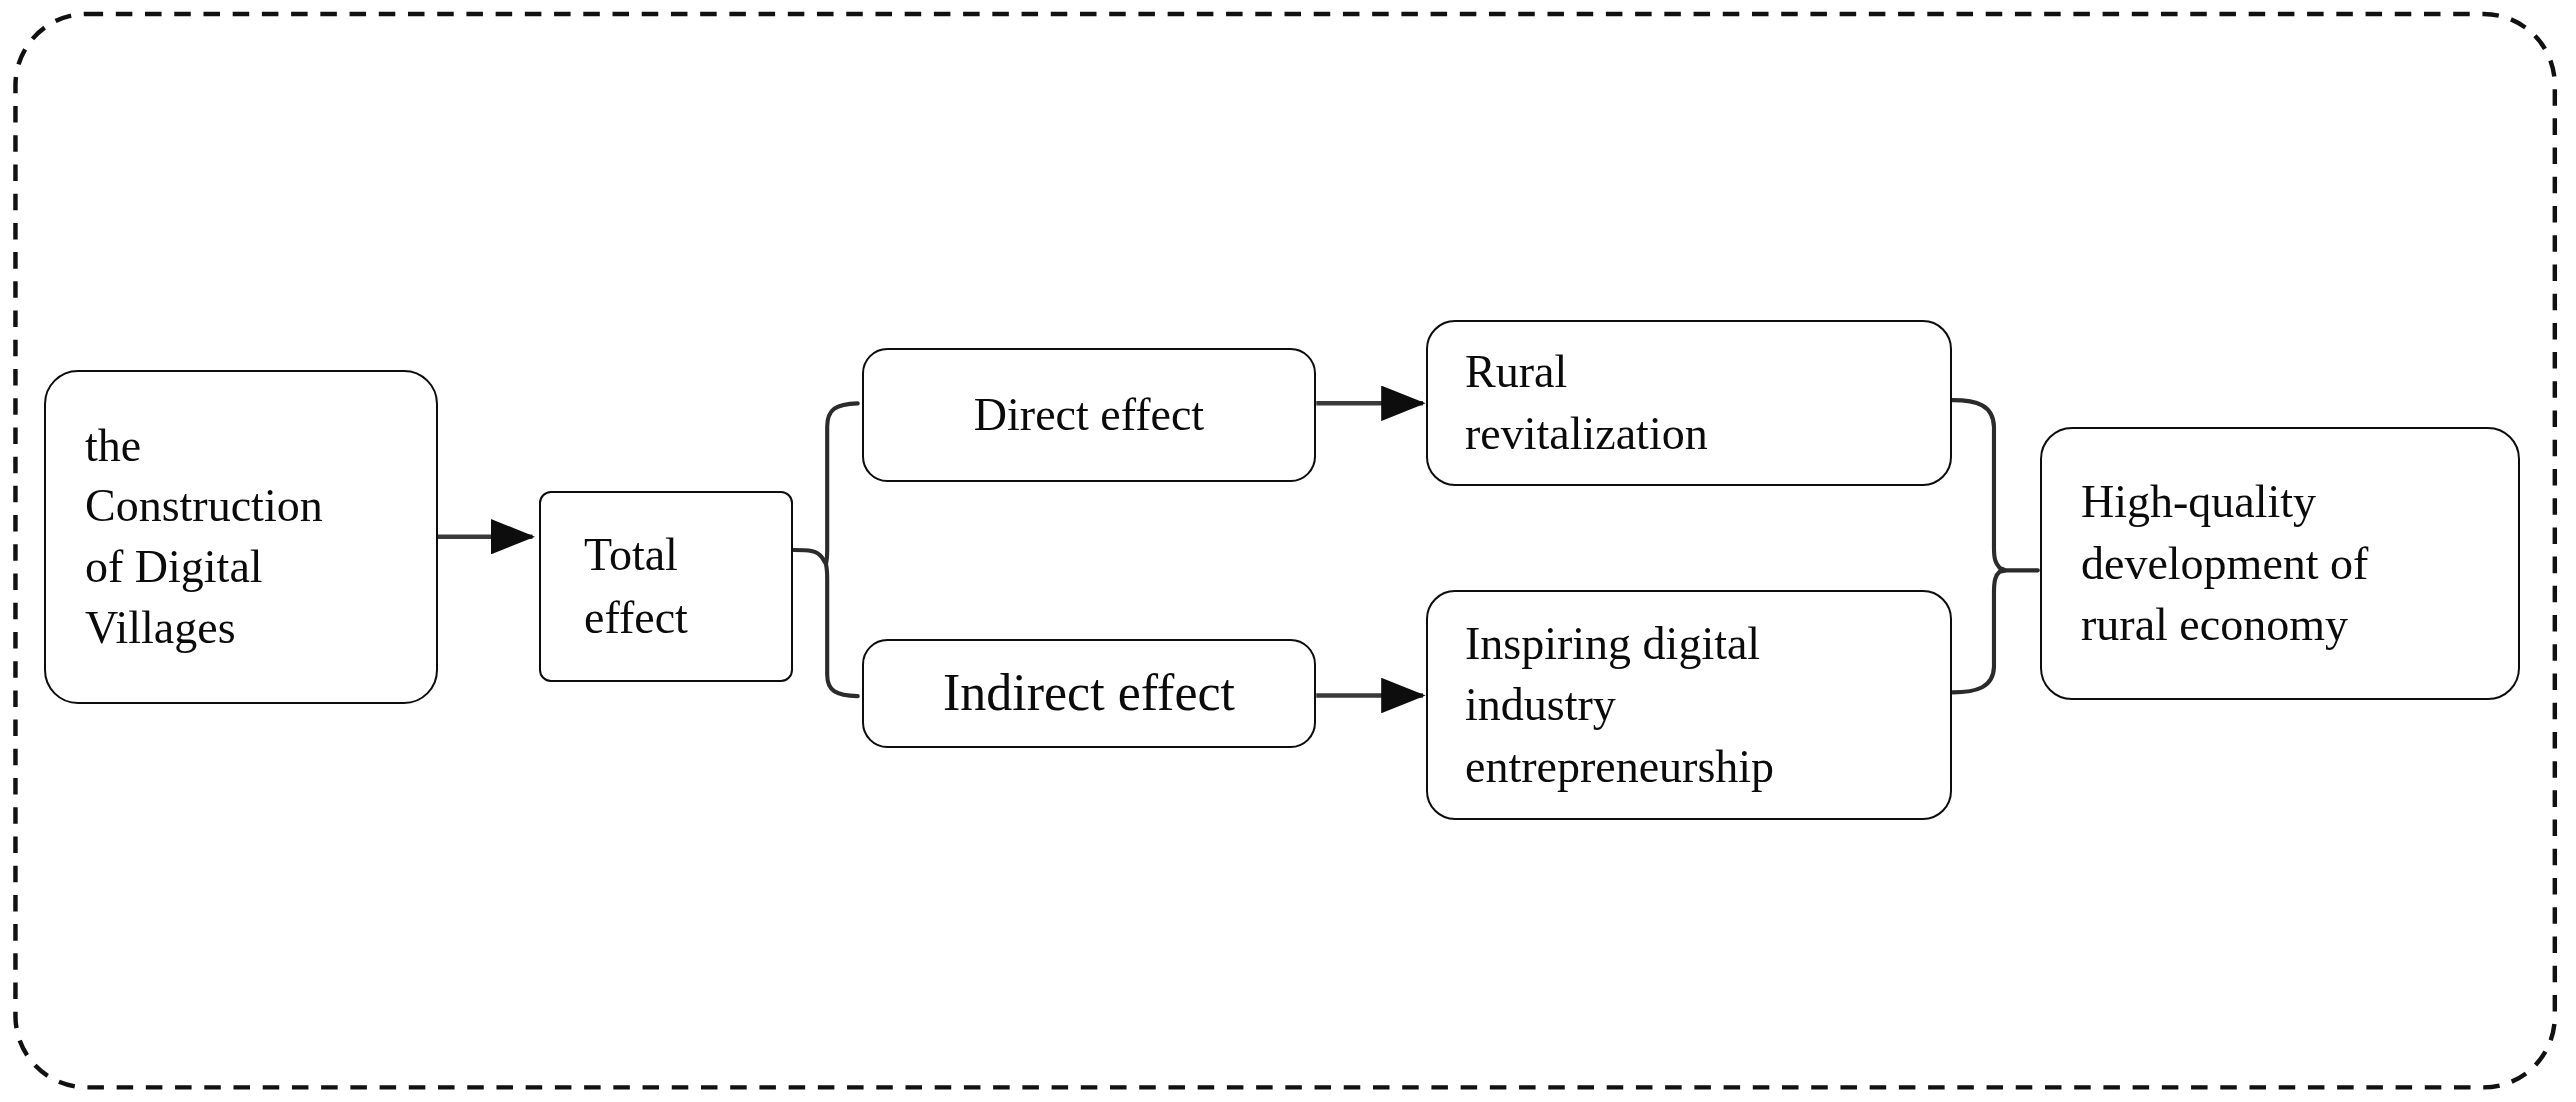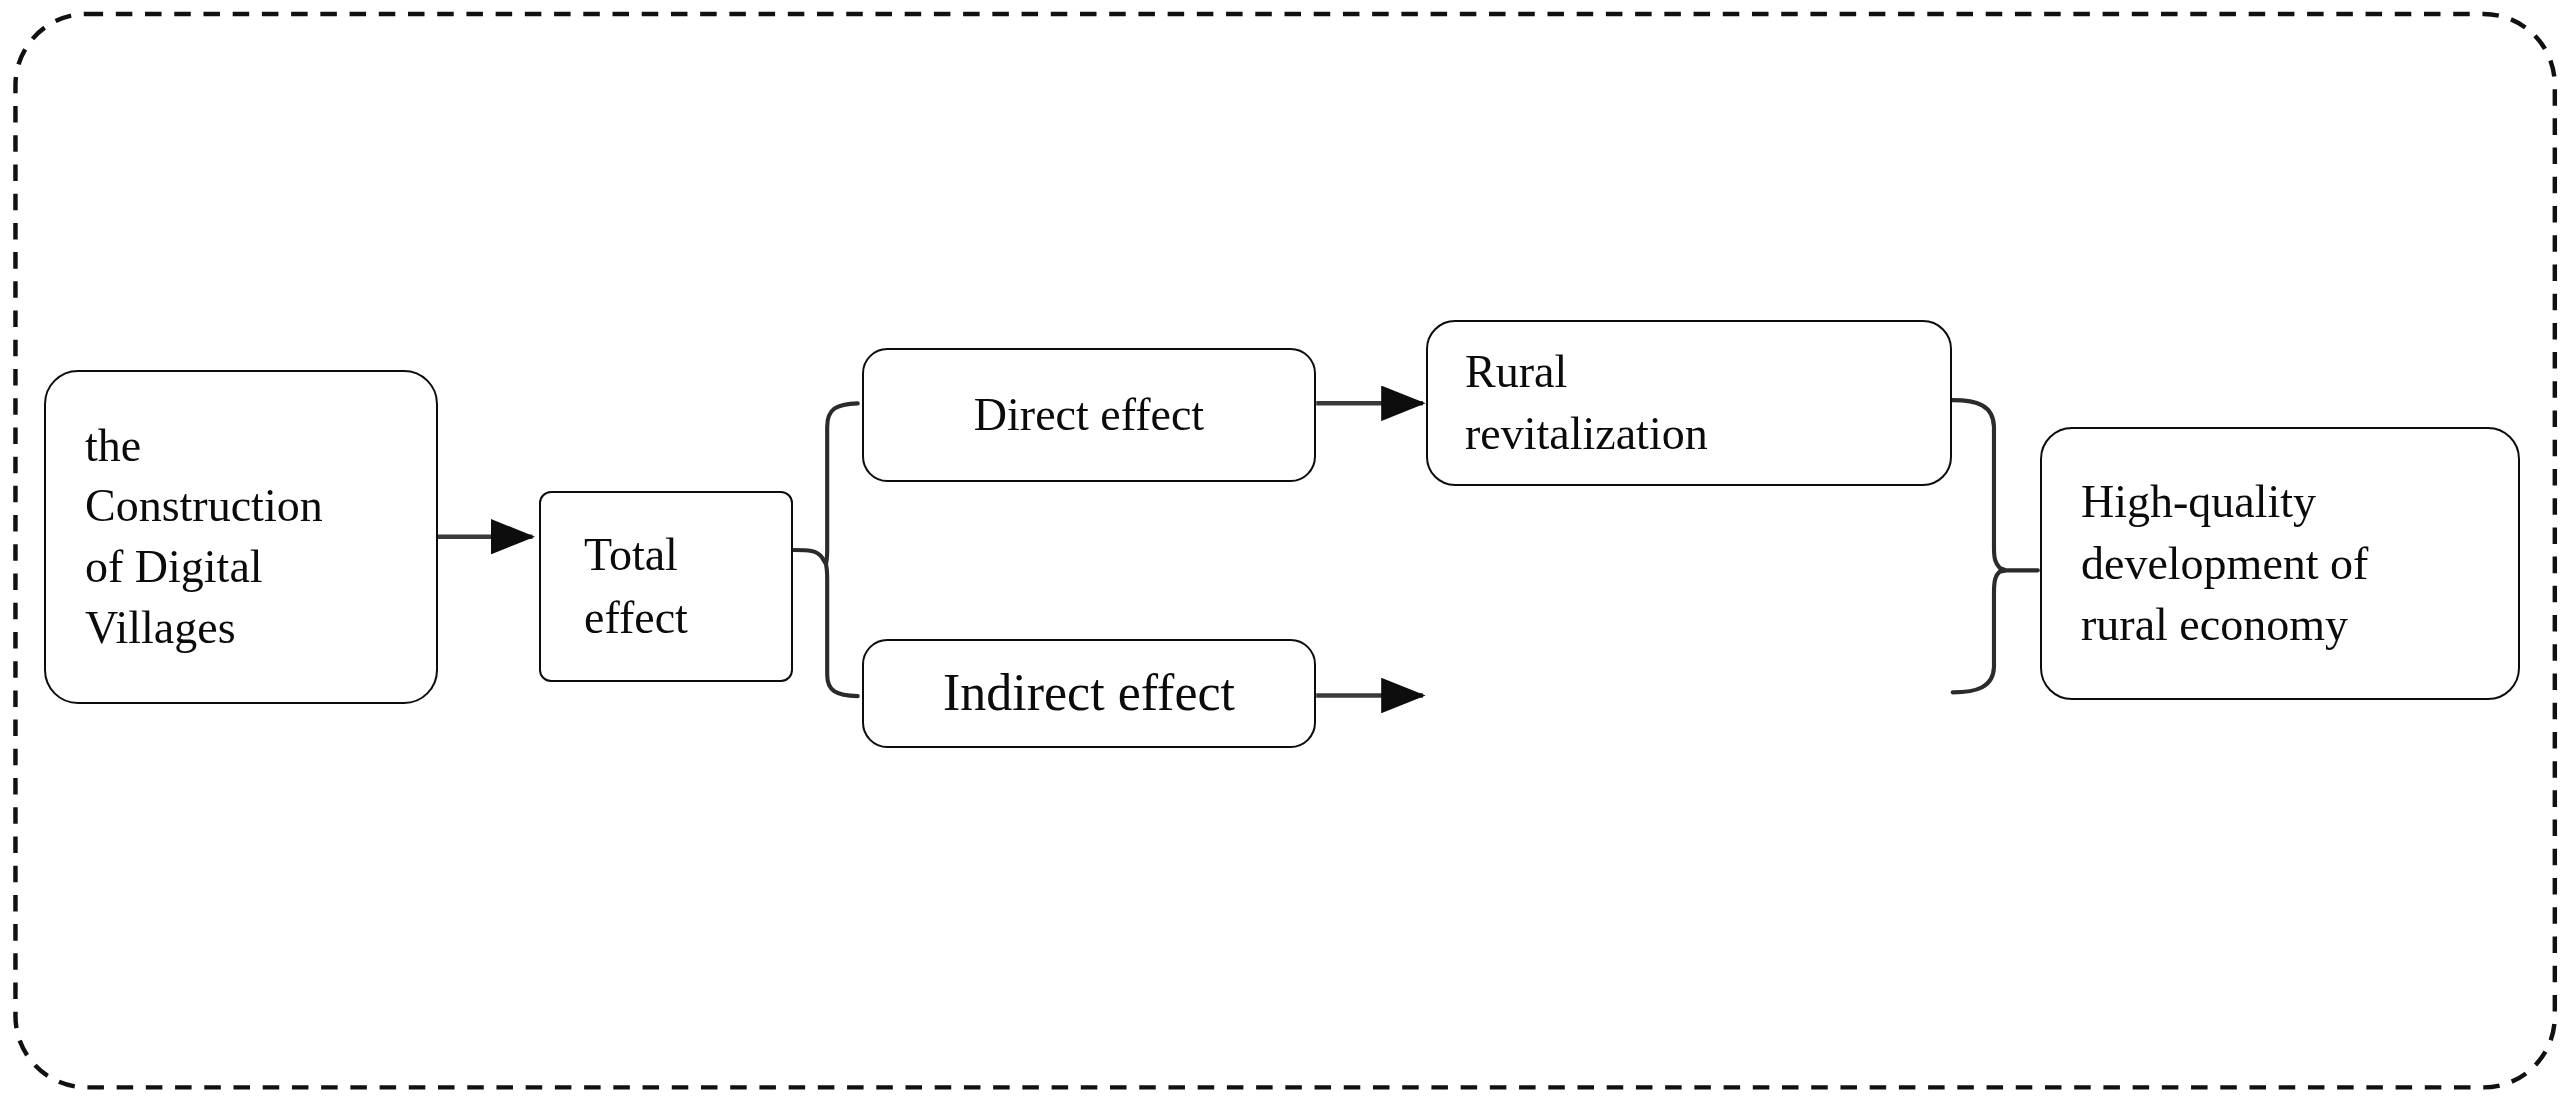--- a/index.html
+++ b/index.html
@@ -122,20 +122,25 @@
 
   <div class="node-box" id="node-indirect-effect">
     <span class="node-label">Indirect effect</span>
   </div>
 
   <div class="node-box" id="node-rural-revitalization">
     <span class="node-label">Rural
 revitalization</span>
   </div>
 
+  <div class="node-box" id="node-digital-entrepreneurship">
+    <span class="node-label">Inspiring digital
+industry
+entrepreneurship</span>
+  </div>
 
   <div class="node-box" id="node-high-quality-development">
     <span class="node-label">High-quality
 development of
 rural economy</span>
   </div>
 
 </div>
 
 

